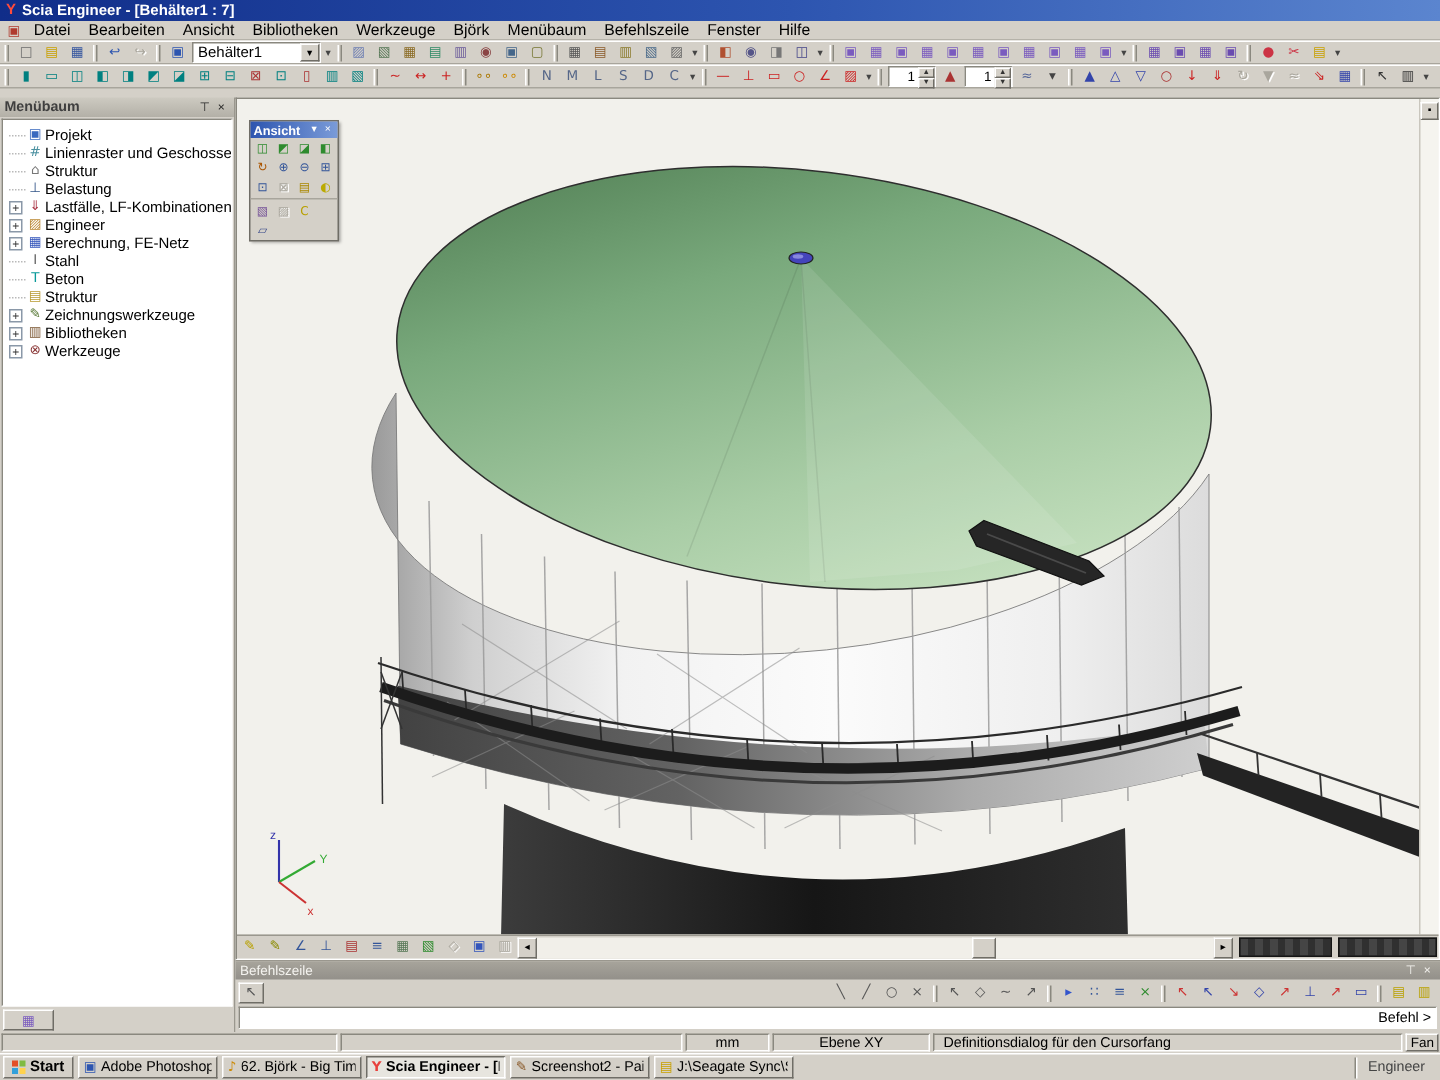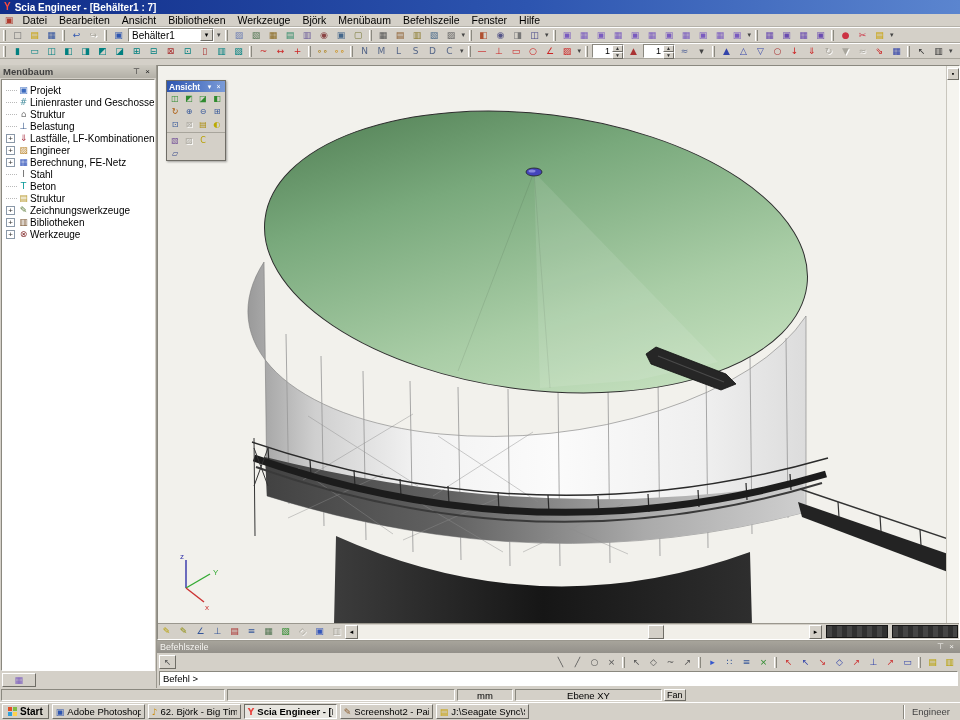--- a/index.html
+++ b/index.html
@@ -87,21 +87,21 @@
   .palrow.sep{border-top:1px solid #a8a59c;margin-top:1px;padding-top:1px;}
 
   
   .cmdpanel{height:48px;background:#d4d0c8;border-top:1px solid #9a978e;display:flex;flex-direction:column;}
   .cmdhead{height:12px;display:flex;align-items:center;background:linear-gradient(180deg,#a7a49b,#93908a);
     color:#f4f3ef;font-size:9px;padding:0 3px;}
   .cmdhead .sp{flex:1;}
   .cmdbody{height:19px;display:flex;align-items:center;padding:0 2px;}
   .cmdbody .sp{flex:1;}
   .cmdinput{height:15px;margin:0 2px 2px 2px;background:#fff;border:1px solid;border-color:#8a887f #fff #fff #8a887f;
-    font-size:9.5px;display:flex;align-items:center;padding:0 3px;}
+    font-size:9.5px;display:flex;align-items:center;padding:0 3px;justify-content:flex-end;}
 
   
   .statusbar{position:absolute;left:0;right:0;top:688px;height:14px;background:#d4d0c8;display:flex;
     align-items:center;padding:1px 1px;gap:2px;font-size:9.5px;}
   .scell{height:12px;border:1px solid;border-color:#8a887f #fff #fff #8a887f;display:flex;align-items:center;
     padding:0 6px;white-space:nowrap;overflow:hidden;}
   .sbtnr{height:12px;border:1px solid;border-color:#fff #6f6d66 #6f6d66 #fff;background:#d4d0c8;
     font-size:9px;padding:0 2px;flex:none;}
   .taskbar{position:absolute;left:0;right:0;top:702px;height:18px;background:#d4d0c8;border-top:1px solid #fff;
     display:flex;align-items:center;padding:1px 2px;gap:3px;}
@@ -913,21 +913,22 @@
           <span>Befehl &gt;</span>
         </div>
       </div>
     </div>
   </div>
 
   <div class="statusbar">
     <span class="scell" style="width:224px"></span>
     <span class="scell" style="width:228px"></span>
     <span class="scell" style="width:56px;justify-content:center">mm</span>
-    <span class="scell" style="width:147px;justify-content:center">Ebene XY</span>
+    <span class="scell" style="width:105px;justify-content:center">Ebene XY</span>
+    <span class="scell" style="flex:1">Definitionsdialog für den Cursorfang</span>
     <button class="sbtnr">Fan</button>
   </div>
 
   <div class="taskbar">
     <button class="startbtn">
       <span class="flag">
         <i style="left:0;top:0;background:#e34f26"></i>
           <i style="left:5px;top:0;background:#7fbb42"></i>
         <i style="left:0;top:5px;background:#32a0da"></i>
           <i style="left:5px;top:5px;background:#ffd24d"></i>

